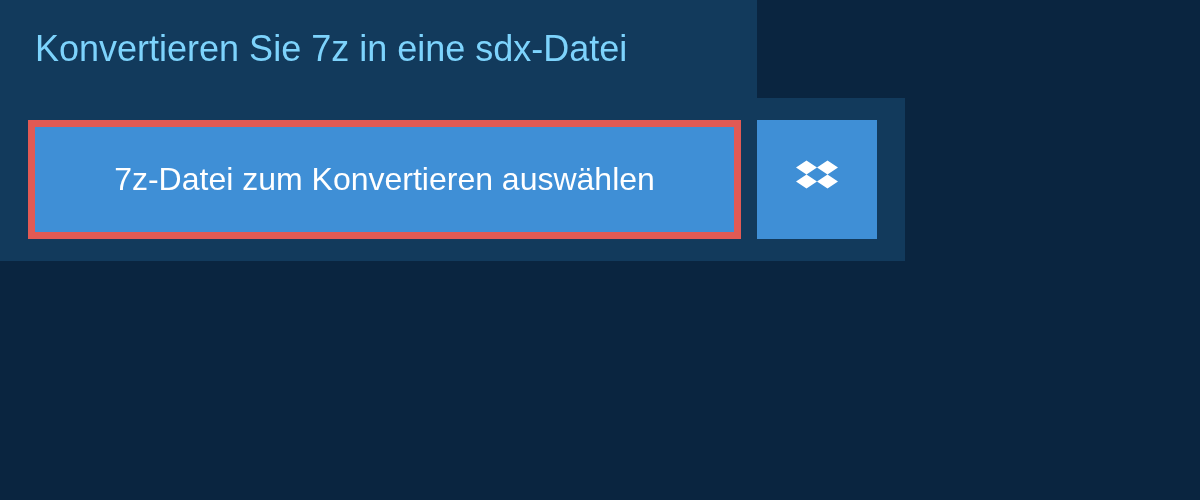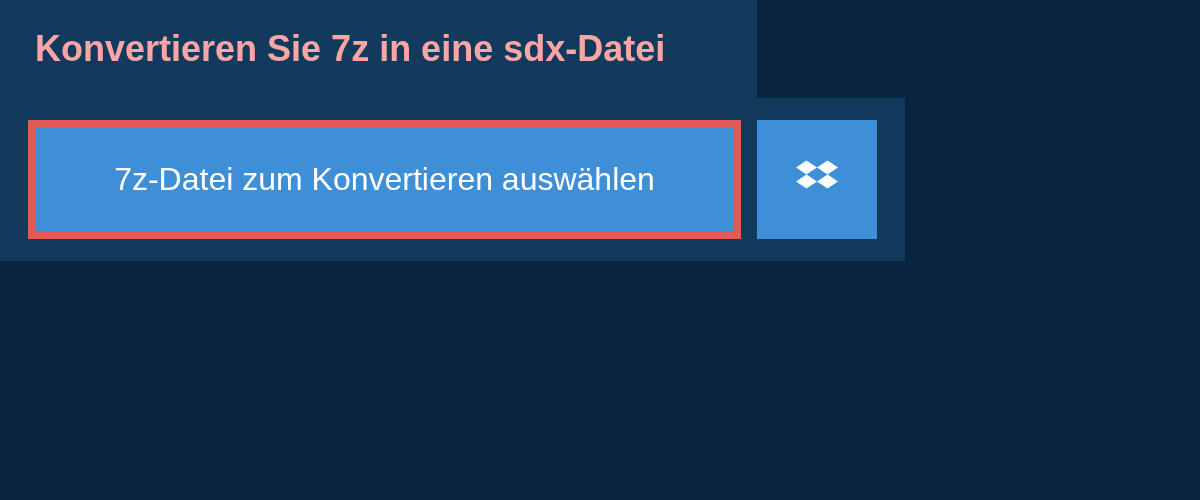--- a/index.html
+++ b/index.html
@@ -13,23 +13,23 @@
       background-color: #0a2540;
       font-family: Arial, Helvetica, sans-serif;
       overflow: hidden;
     }
     .header-panel {
       background-color: #123a5c;
       padding: 28px 35px;
       width: 757px;
     }
     .page-title {
-      color: #fca5a5;
+      color: #7dd3fc;
       font-size: 36px;
-      font-weight: 700;
+      font-weight: 400;
     }
     .action-panel {
       background-color: #123a5c;
       width: 905px;
       padding: 22px 28px;
       display: flex;
       gap: 16px;
       align-items: stretch;
     }
     .select-file-wrapper {

